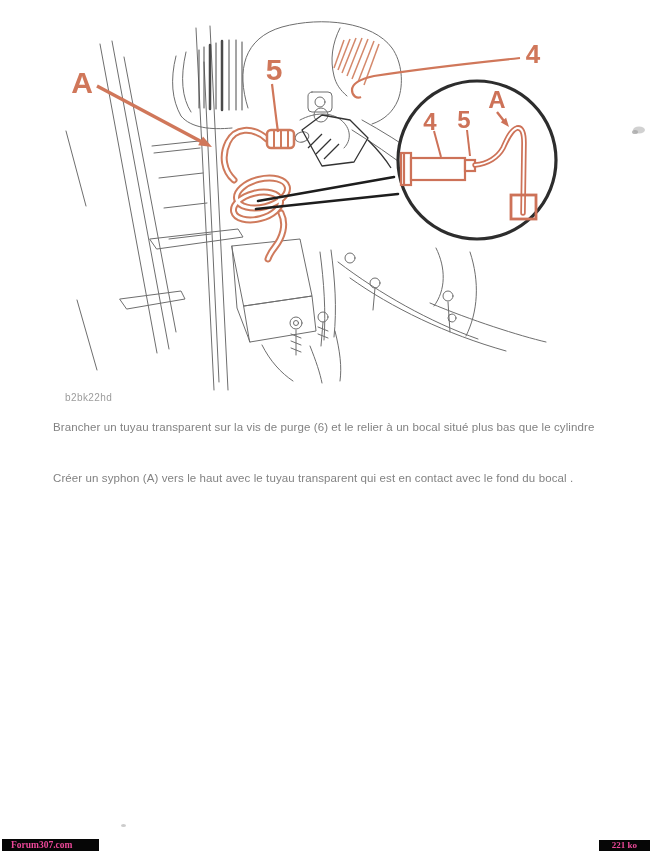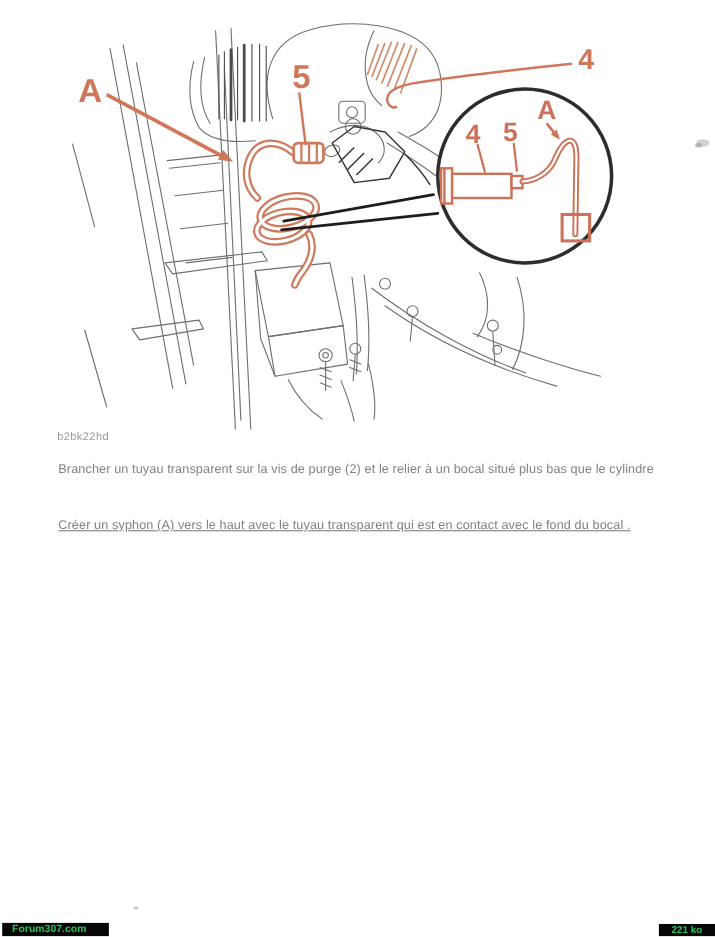--- a/index.html
+++ b/index.html
@@ -2,33 +2,33 @@
 <html><head>
 <meta charset="utf-8">
 <style>
   html,body { margin:0; padding:0; background:#ffffff; }
   .page {
     position:relative; width:650px; height:852px; background:#ffffff;
     overflow:hidden; font-family:"Liberation Sans", sans-serif;
   }
   .diagram-svg { position:absolute; left:0; top:0; }
   .code {
-    position:absolute; left:52px; top:392px;
+    position:absolute; left:65px; top:392px;
     font-size:10px; color:#9c9c9c; letter-spacing:0.4px;
   }
   .para {
     position:absolute; left:53px; width:560px;
     font-size:11.5px; line-height:18px; color:#828282; letter-spacing:0.1px;
   }
   .p1 { top:418px; }
-  .p2 { top:469px;text-decoration:underline; }
+  .p2 { top:469px; }
   .p3 { top:492px; }
   .footer-bar {
     position:absolute; background:#060606;
-    font-family:Liberation Sans, sans-serif; color:#22c55e;
+    font-family:Liberation Serif, serif; color:#ec4899;
   }
   .footer-left { left:2px; top:839px; width:97px; height:12px; }
   .footer-left span {
     display:block; font-size:9.5px; font-weight:bold; line-height:12px; padding-left:9px;
   }
   .footer-right { left:599px; top:840px; width:51px; height:11px; text-align:center; }
   .footer-right span { display:block; font-size:9px; font-weight:bold; line-height:11px; }
   .speck {
     position:absolute; left:121px; top:824px; width:5px; height:3px;
     background:#b6b6b6; border-radius:50%; opacity:.7;
@@ -188,21 +188,21 @@
 
     <g>
       <ellipse cx="639" cy="130" rx="6" ry="3.5" fill="#bdbdbd" opacity="0.7"></ellipse>
       <ellipse cx="635" cy="132" rx="3" ry="2" fill="#a8a8a8" opacity="0.8"></ellipse>
     </g>
   </svg>
 
   <div class="code">b2bk22hd</div>
 
   <div class="para p1">
-    <div>Brancher un tuyau transparent sur la vis de purge (2) et le relier à un bocal situé plus bas que le cylindre</div>
+    <div>Brancher un tuyau transparent sur la vis de purge (6) et le relier à un bocal situé plus bas que le cylindre</div>
   </div>
   <div class="para p2">
     <div>Créer un syphon (A) vers le haut avec le tuyau transparent qui est en contact avec le fond du bocal .</div>
   </div>
 
   <div class="speck"></div>
 
   <div class="footer-bar footer-left">
     <span>Forum307.com</span>
   </div>

